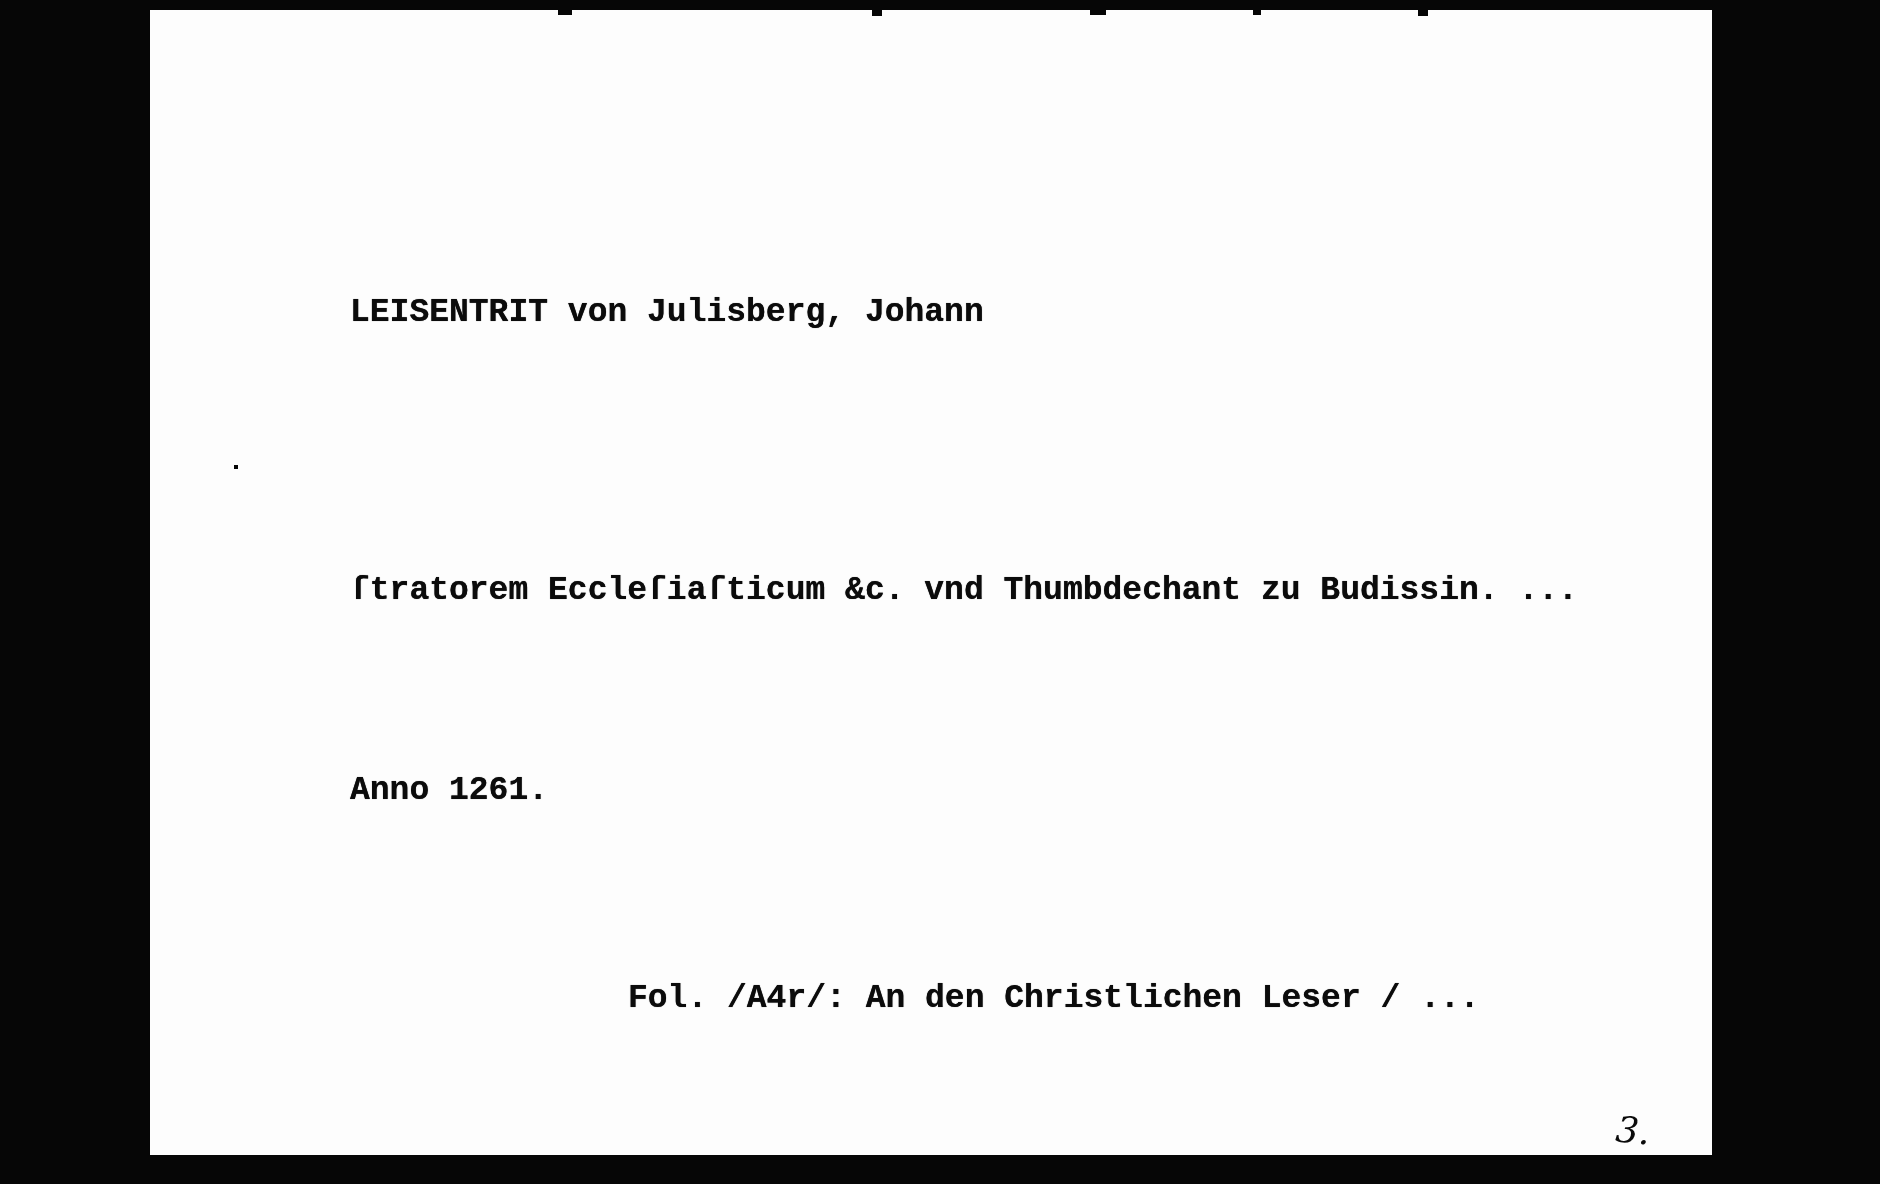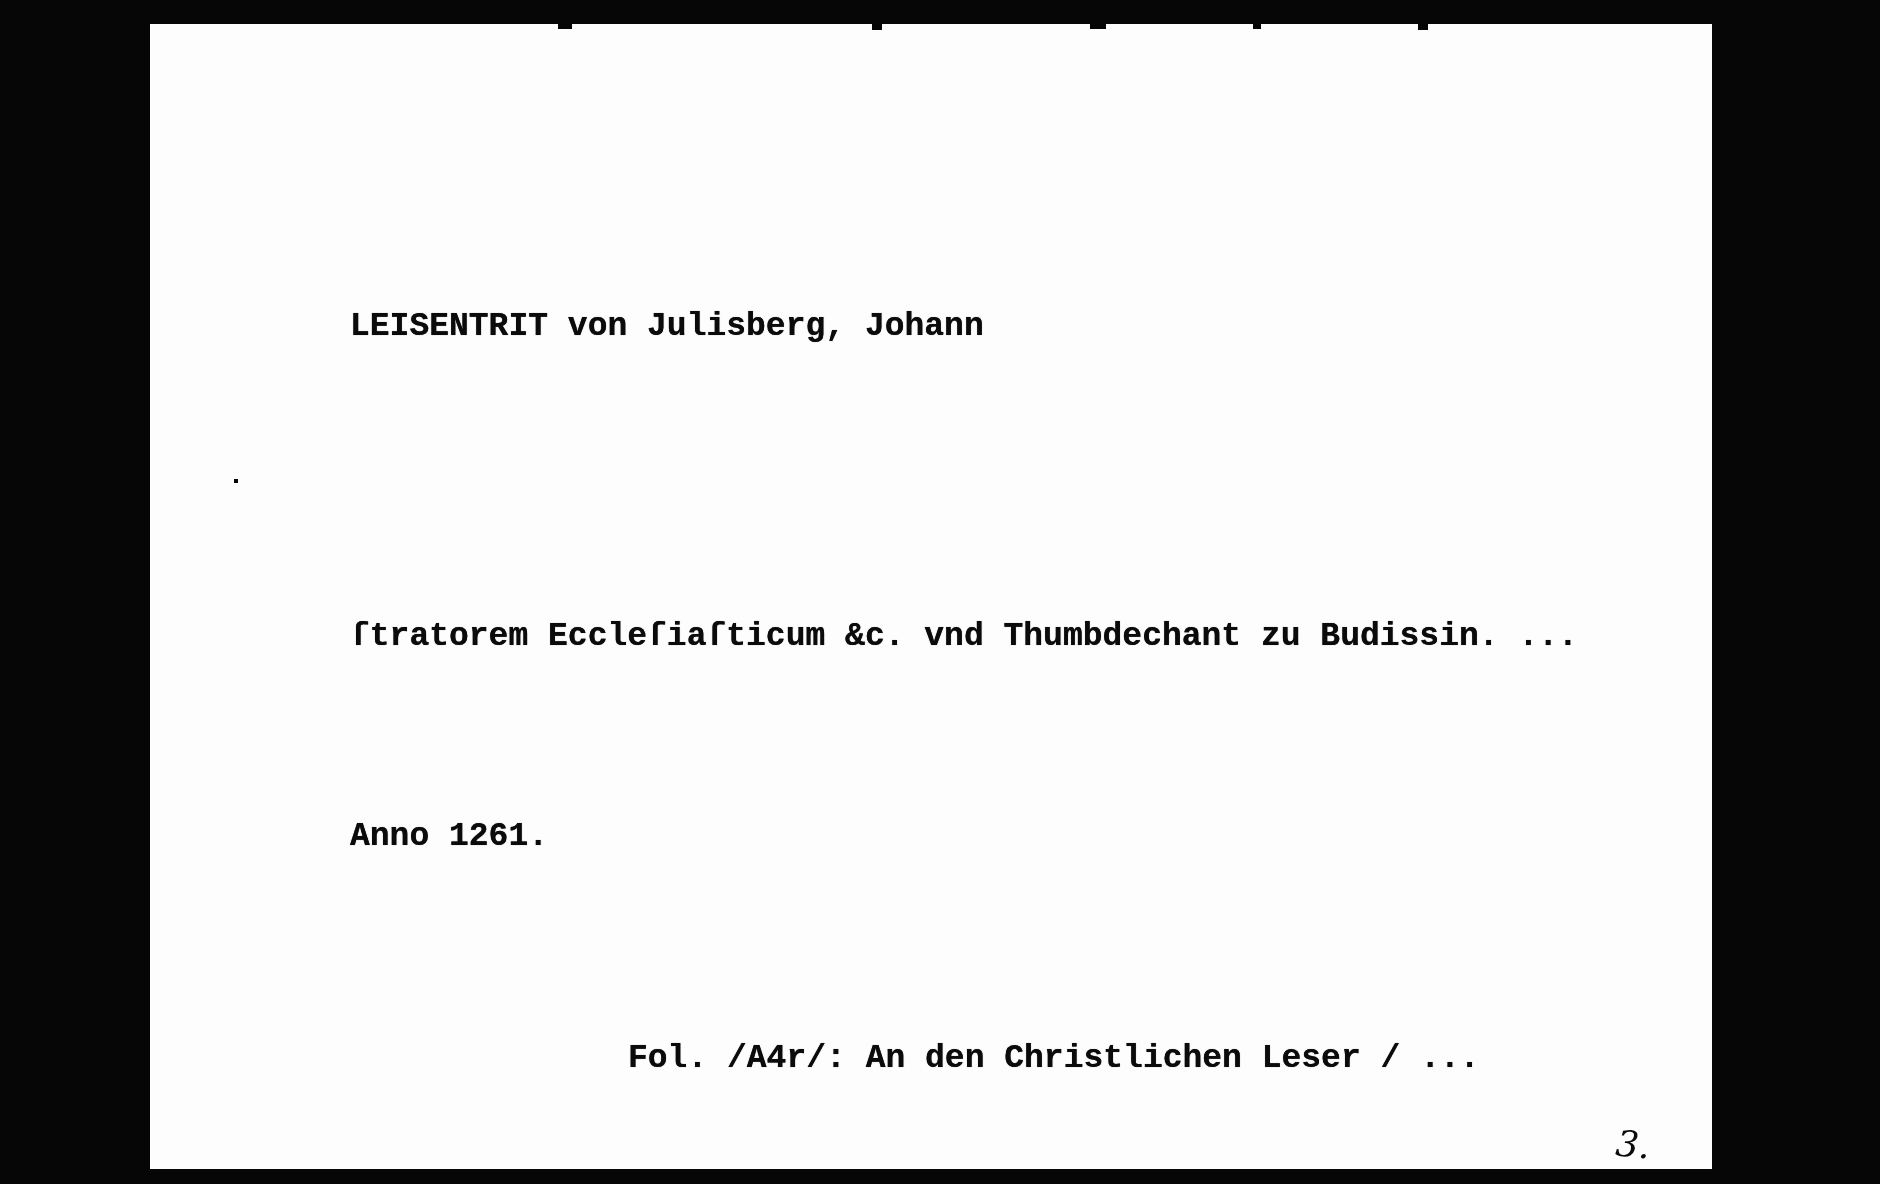--- a/index.html
+++ b/index.html
@@ -4,35 +4,35 @@
 <style>
   html,body{margin:0;padding:0;}
   body{
     width:1880px;height:1184px;
     background:#060606;
     position:relative;
     overflow:hidden;
     font-family:"Liberation Mono","DejaVu Sans Mono",monospace;
   }
   .page{
-    position:absolute;left:150px;top:24px;
+    position:absolute;left:150px;top:10px;
     width:1562px;height:1145px;
     background:#fdfdfd;
   }
   .text{
     position:absolute;left:200px;top:128px;width:1345px;
     font-size:33px;line-height:50px;font-weight:700;
     color:#0b0b0b;
     text-shadow:0 0 0.7px #1a1a1a;
     white-space:pre;
   }
   .line{min-height:50px;}
   .indent{padding-left:278px;}
-  .gap-title{margin-top:110px;}
-  .gap-small{margin-top:22px;}
+  .gap-title{margin-top:78px;}
+  .gap-small{margin-top:8px;}
   .pagenum{
     position:absolute;left:1466px;top:1100px;
     font-family:"DejaVu Serif","Liberation Serif",serif;
     font-style:italic;font-weight:400;
     font-size:36px;color:#0b0b0b;
     transform:rotate(6deg);
   }
   .speck{position:absolute;background:#050505;}
 </style>
 </head>

